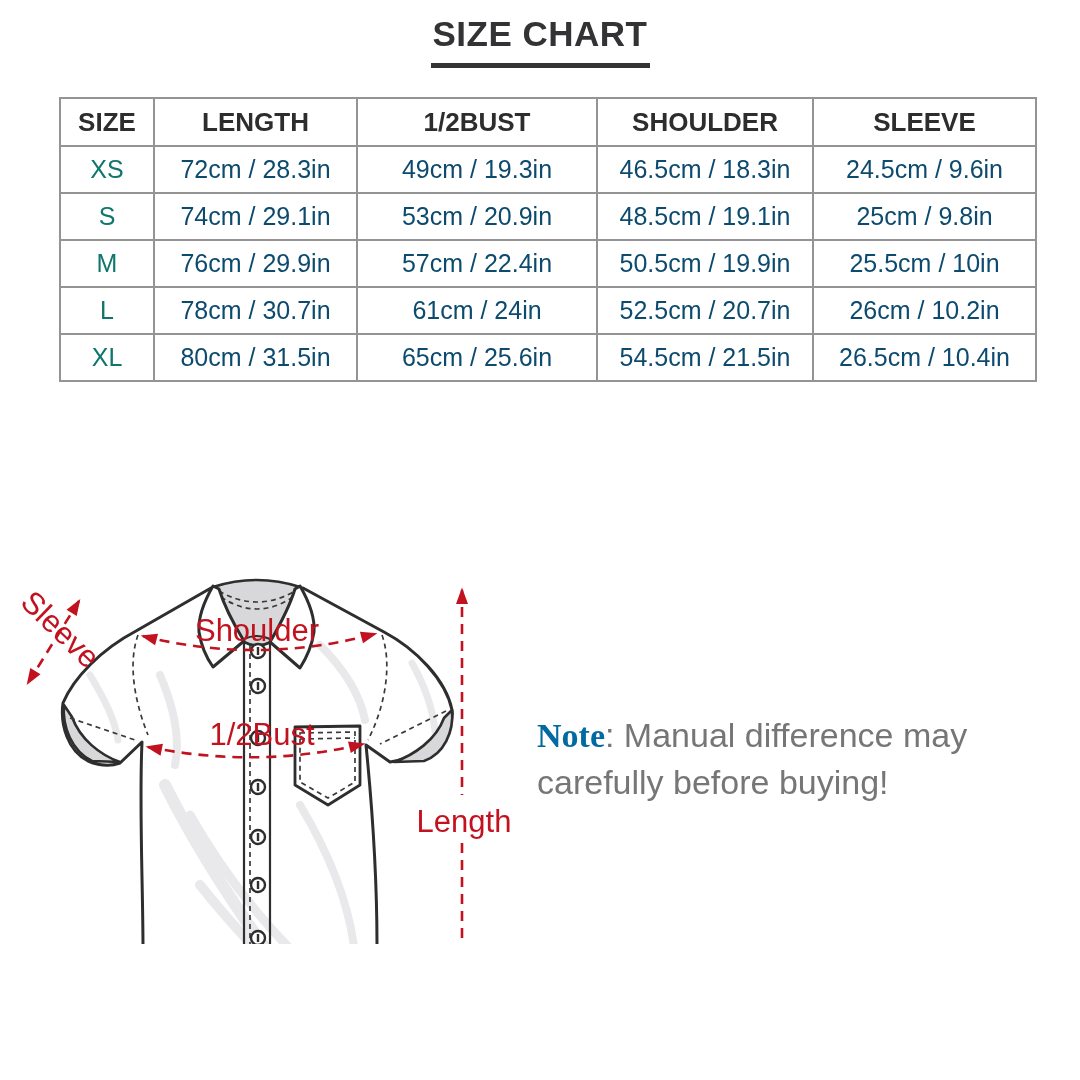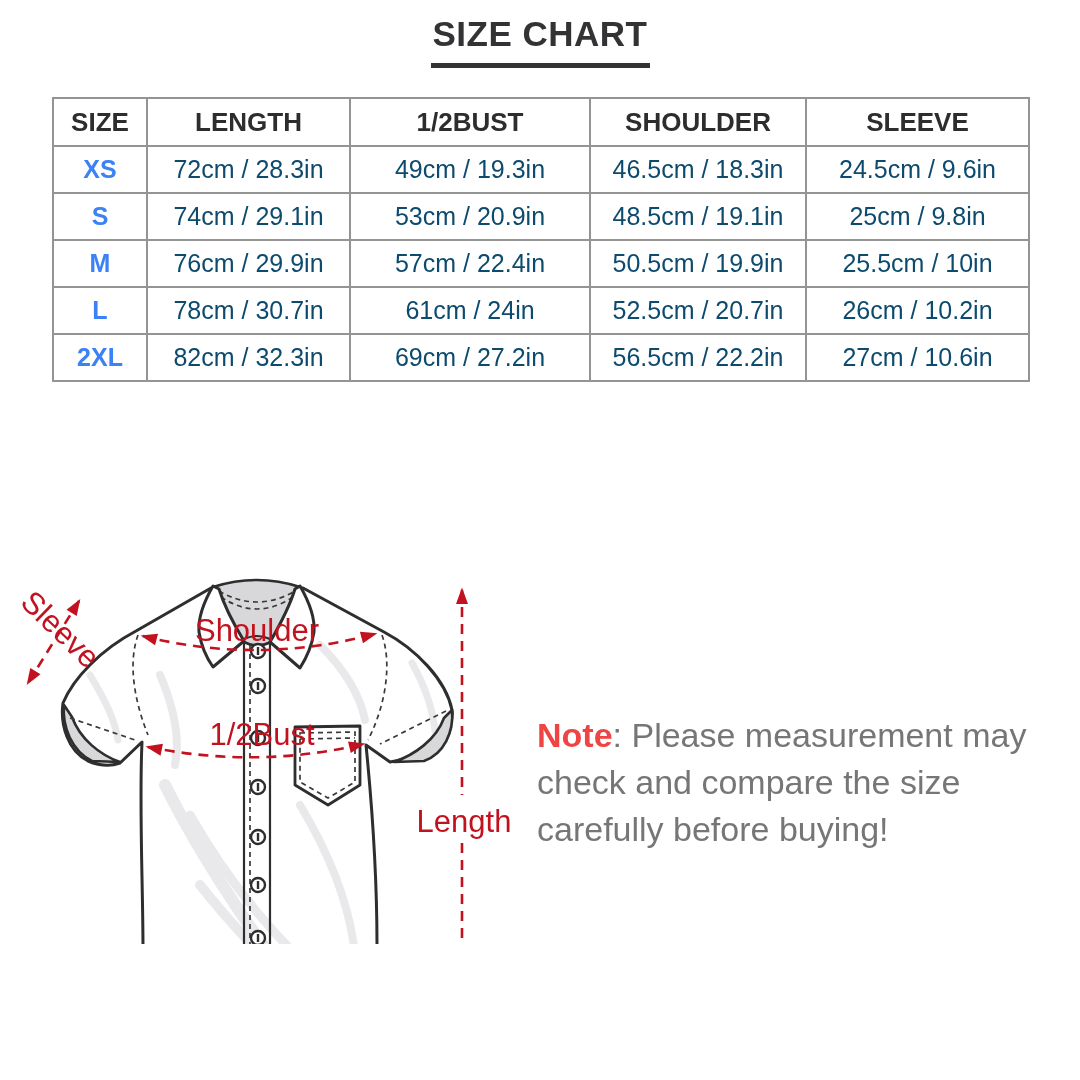--- a/index.html
+++ b/index.html
@@ -5,42 +5,42 @@
   html,body{margin:0;padding:0;background:#ffffff;}
   .canvas{position:relative;width:1080px;height:944px;background:#ffffff;overflow:hidden;
           font-family:"Liberation Sans",sans-serif;}
 
   
   .title-wrap{position:absolute;top:14px;left:0;width:100%;text-align:center;}
   .title{display:inline-block;font-size:35px;font-weight:bold;color:#333335;
          letter-spacing:.5px;border-bottom:5px solid #333335;padding:0 2px 9px 2px;}
 
   
-  table.size-table{position:absolute;left:52px;top:97px;width:976px;
+  table.size-table{position:absolute;left:59px;top:97px;width:976px;
                    border-collapse:collapse;table-layout:fixed;border-radius:23px;}
   .size-table th,.size-table td{border:2px solid #949494;text-align:center;
                    vertical-align:middle;padding:0;overflow:hidden;white-space:nowrap;}
   .size-table thead th{height:46px;font-size:26px;font-weight:bold;color:#2d2d2e;}
   .size-table td{height:45px;font-size:25px;color:#0c4a6e;}
-  .size-table td.size-col{font-weight:bold;color:#3b82f6;}
+  .size-table td.size-col{font-weight:normal;color:#0f766e;}
 
   
   svg.shirt{position:absolute;left:0;top:555px;width:540px;height:525px;}
   .outline{fill:#ffffff;stroke:#2e2e2e;stroke-width:3;stroke-linejoin:round;}
   .thin{fill:none;stroke:#2e2e2e;stroke-width:2.2;}
   .stitch{fill:none;stroke:#3a3a3a;stroke-width:1.7;stroke-dasharray:5 4;}
   .grayfill{fill:#d8d8da;stroke:#2e2e2e;stroke-width:2.6;stroke-linejoin:round;}
   .softgray{fill:none;stroke:#e9e9eb;stroke-linecap:round;}
   .redline{fill:none;stroke:#c3121f;stroke-width:2.6;stroke-dasharray:10 7;}
   .redlabel{fill:#c3121f;font-size:31px;font-family:"Liberation Sans",sans-serif;}
 
   
   .note{position:absolute;left:537px;top:712px;width:500px;font-size:34px;
         line-height:47px;color:#767678;}
-  .note b{font-weight:bold;color:#ef4444;}
+  .note b{font-weight:bold;color:#0369a1;font-family:Liberation Serif, serif;}
 </style>
 </head>
 <body>
 
 <div class="canvas">
 
   <div class="title-wrap">
     <span class="title">SIZE CHART</span>
   </div>
 
@@ -84,25 +84,25 @@
         <td>25.5cm / 10in</td>
       </tr>
       <tr>
         <td class="size-col">L</td>
         <td>78cm / 30.7in</td>
         <td>61cm / 24in</td>
         <td>52.5cm / 20.7in</td>
         <td>26cm / 10.2in</td>
       </tr>
       <tr>
-        <td class="size-col">2XL</td>
-        <td>82cm / 32.3in</td>
-        <td>69cm / 27.2in</td>
-        <td>56.5cm / 22.2in</td>
-        <td>27cm / 10.6in</td>
+        <td class="size-col">XL</td>
+        <td>80cm / 31.5in</td>
+        <td>65cm / 25.6in</td>
+        <td>54.5cm / 21.5in</td>
+        <td>26.5cm / 10.4in</td>
       </tr>
     </tbody>
   </table>
 
   <svg class="shirt" viewBox="0 0 540 525">
     <defs>
       <marker id="arw" viewBox="0 0 18 13" refX="15" refY="6.5" markerWidth="18" markerHeight="13" orient="auto-start-reverse" markerUnits="userSpaceOnUse">
         <path d="M1,0.5 L17.5,6.5 L1,12.5 Z" fill="#c3121f"></path>
       </marker>
     </defs>
@@ -212,18 +212,17 @@
       <path class="redline" marker-start="url(#arw)" marker-end="url(#arw)" d="M79,46 L28,128"></path>
       <text class="redlabel" text-anchor="middle" transform="translate(53,82) rotate(44)">Sleeve</text>
 
       <path class="redline" marker-start="url(#arw)" d="M462,35 L462,240"></path>
       <path class="redline" marker-end="url(#arw)" d="M462,288 L462,461"></path>
       <text class="redlabel" x="464" y="277" text-anchor="middle">Length</text>
     </g>
   </svg>
 
   <div class="note">
-    <div><b>Note</b><span>: Please measurement may</span></div>
-    <div>check and compare the size</div>
+    <div><b>Note</b><span>: Manual difference may</span></div>
     <div>carefully before buying!</div>
   </div>
 
 </div>
 
 </body></html>

